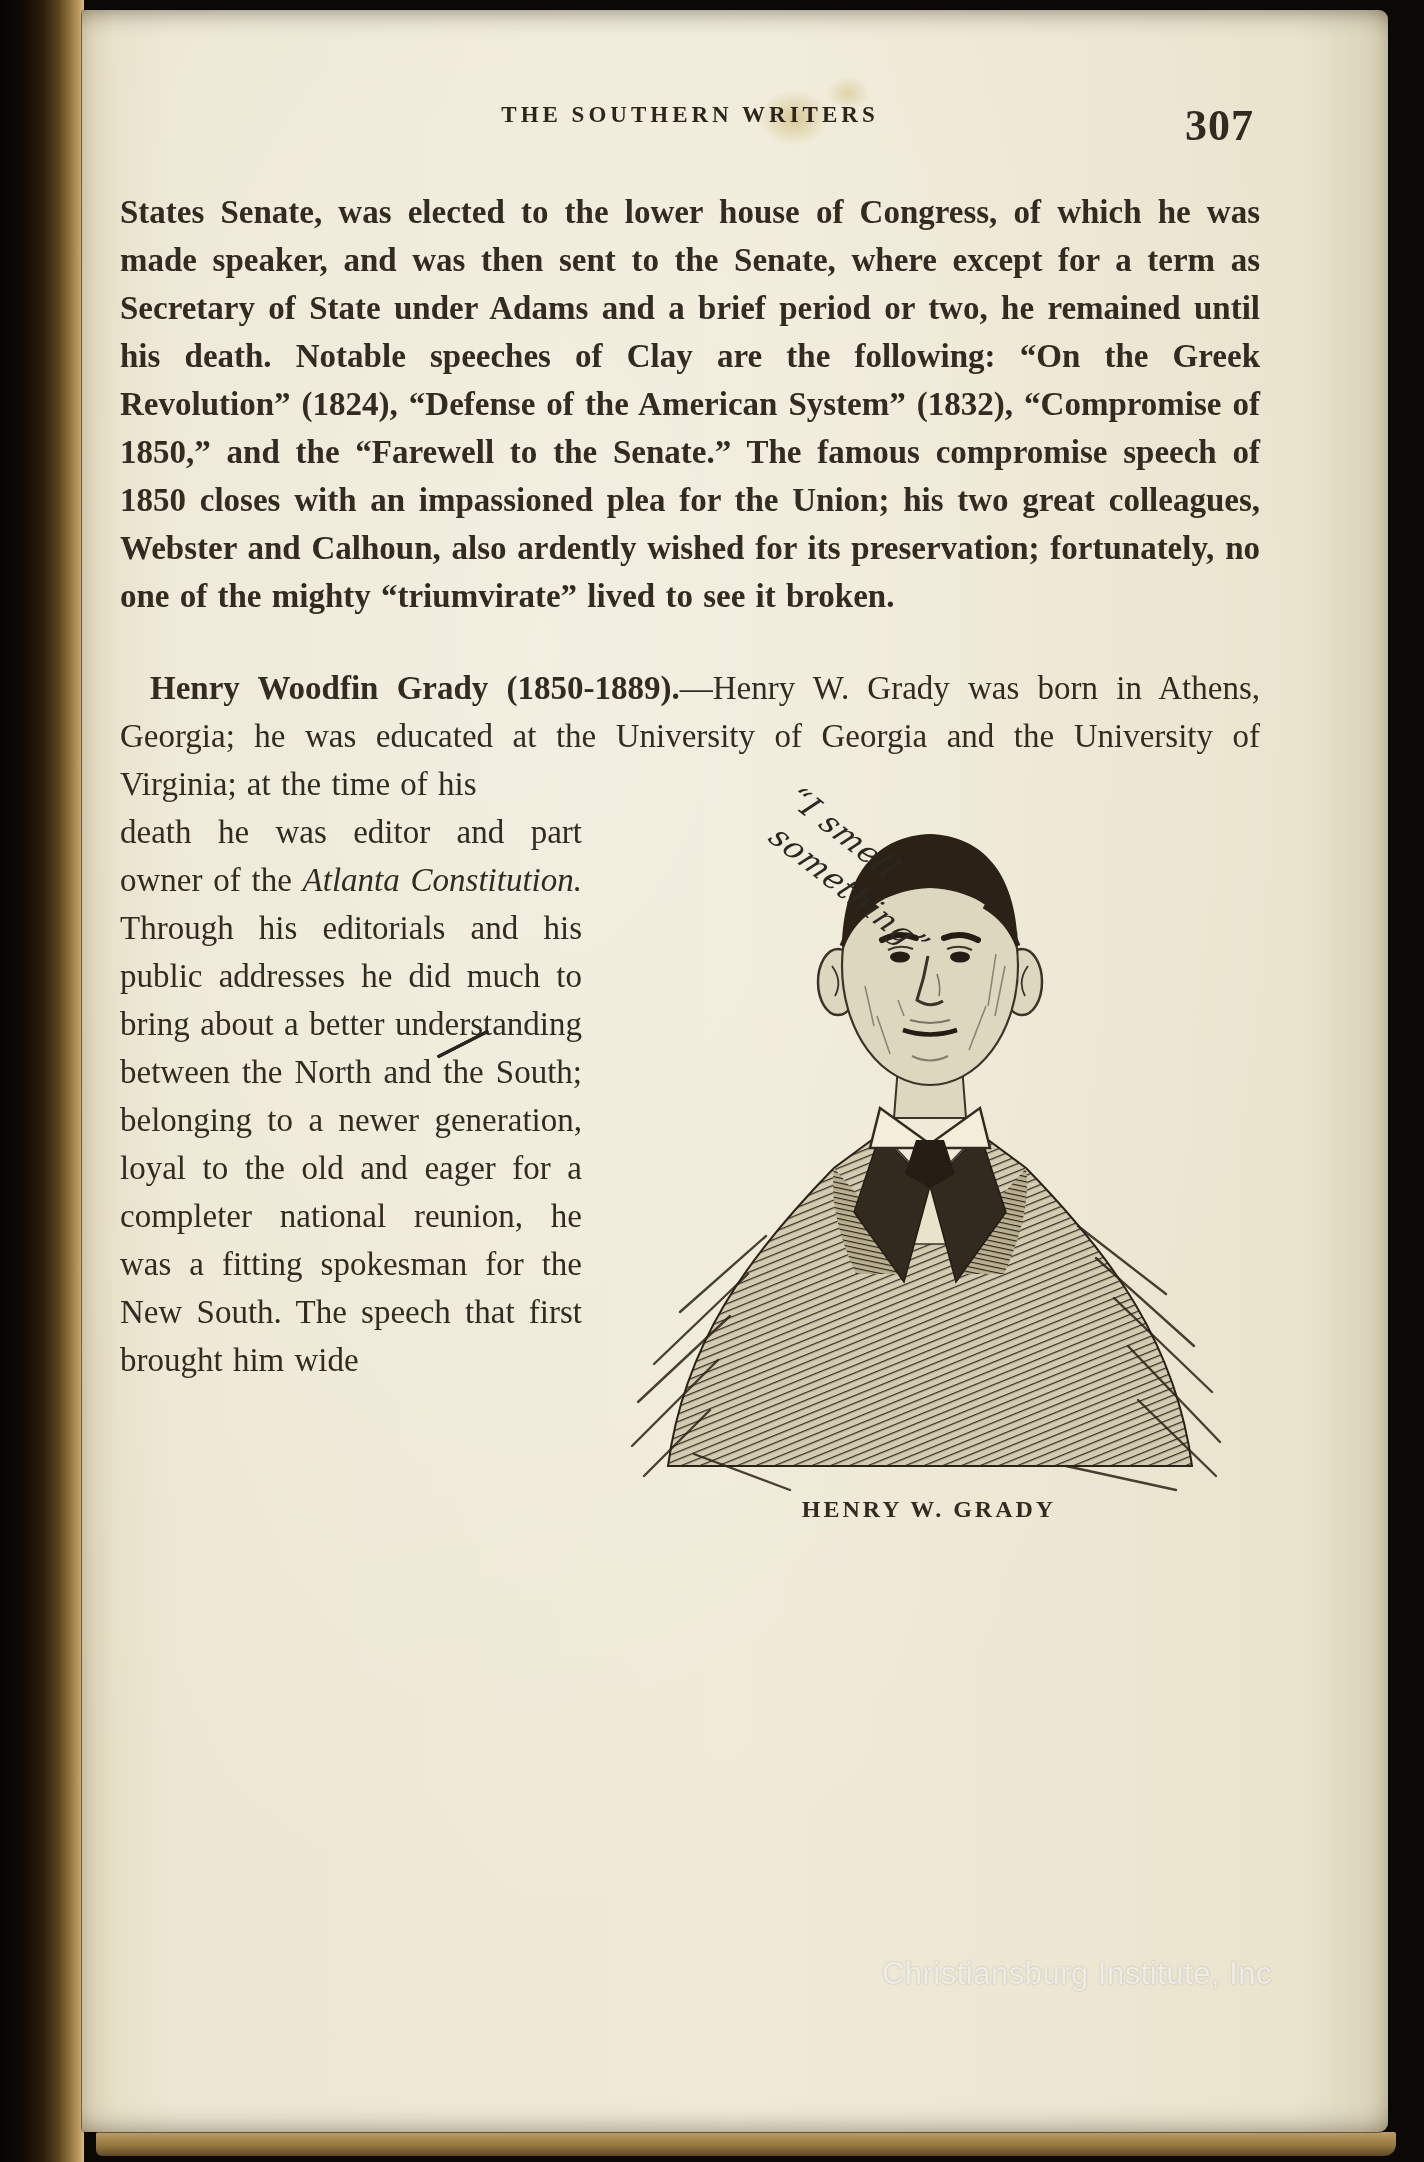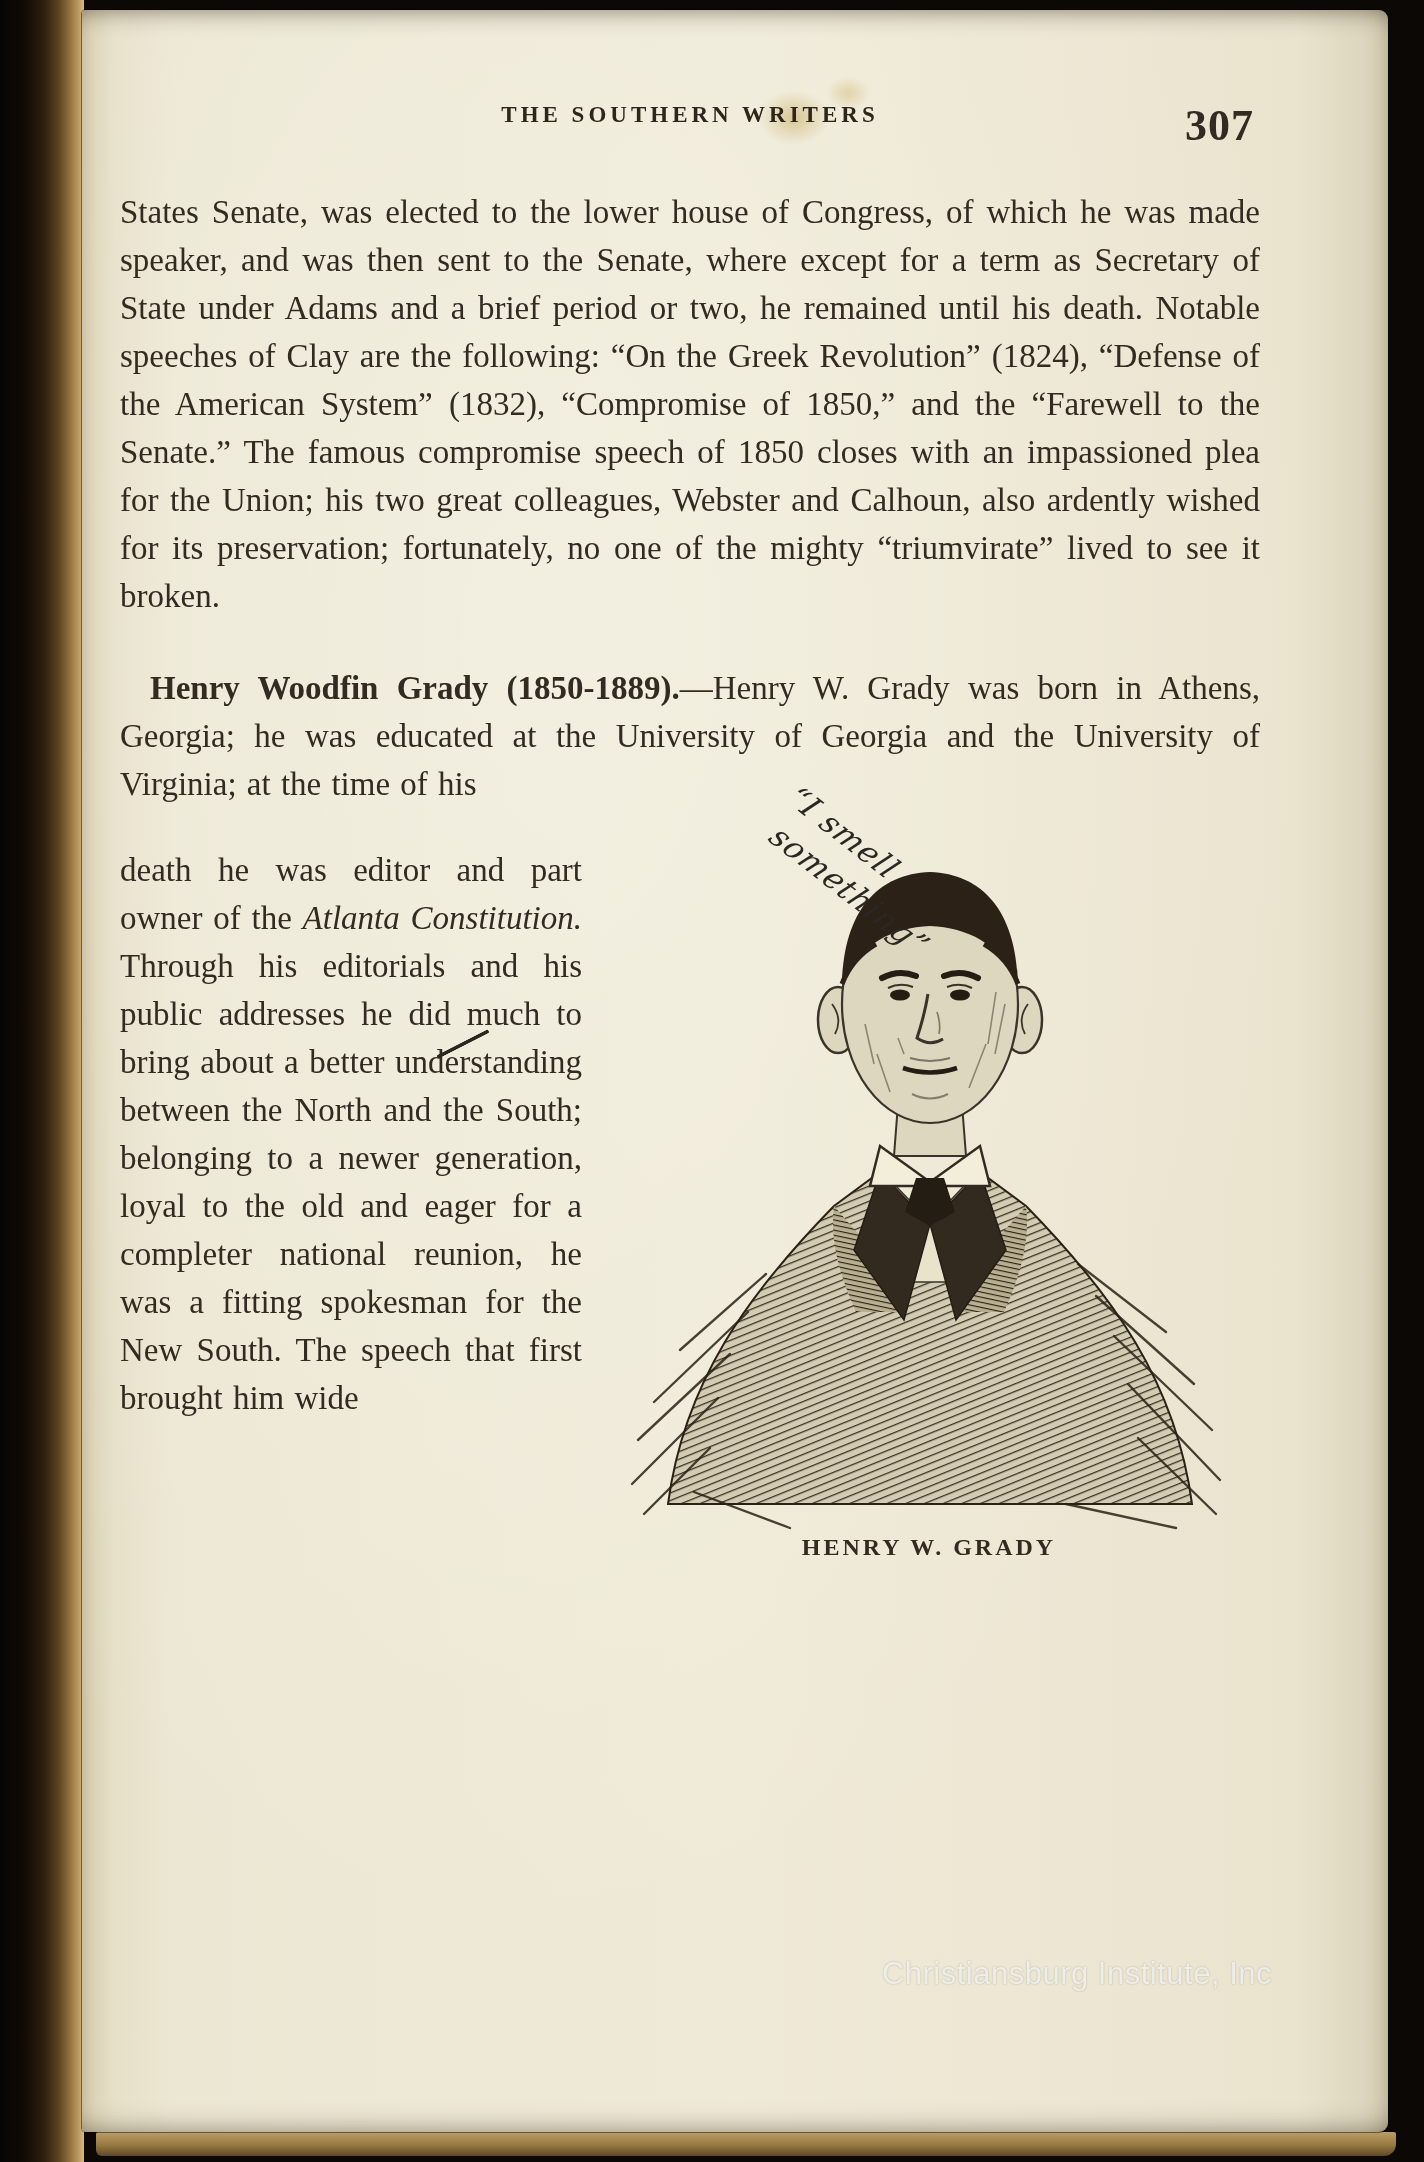--- a/index.html
+++ b/index.html
@@ -55,25 +55,25 @@
   }
   .page-number {
     position: absolute; right: 6px; top: -2px;
     font-size: 44px; font-weight: 700; letter-spacing: 1px;
   }
 
   .para {
     font-size: 33px; line-height: 48px; text-align: justify;
     word-spacing: 2px; color: #332b22;
   }
-  .p1 { margin: 42px 0 0 0; }
+  .p1 { margin: 42px 0 0 0; font-weight: bold; }
   .p2-start { margin: 44px 0 0 0; text-indent: 30px; }
   .lead { font-weight: 700; }
 
-  .wrap-row { position: relative; min-height: 762px; margin-top: 38px; }
+  .wrap-row { position: relative; min-height: 762px; }
   .narrow { width: 462px; }
   .narrow .ital { font-style: italic; }
 
   .portrait-figure {
     position: absolute; left: 478px; top: -4px; width: 662px;
   }
   .portrait-figure svg { display: block; }
   .figure-caption {
     text-align: center; font-size: 24px; letter-spacing: 3px;
     margin-top: 2px; color: #332b22; font-weight: 700;

